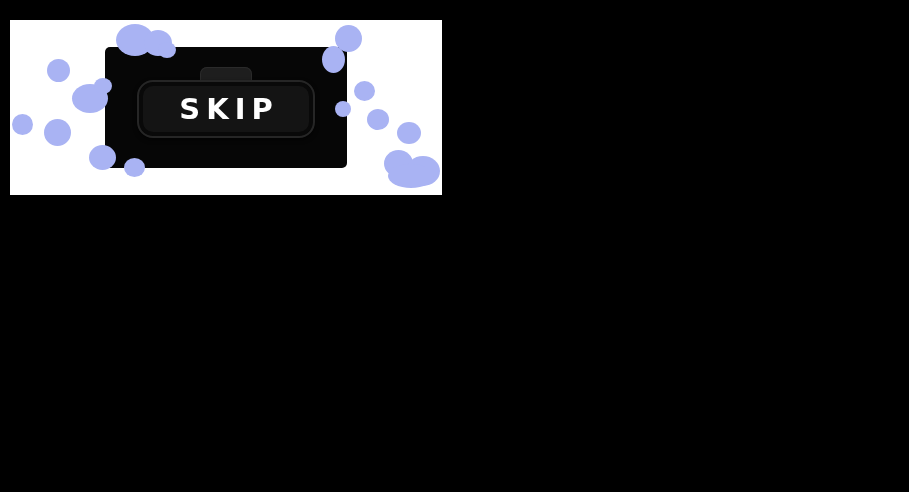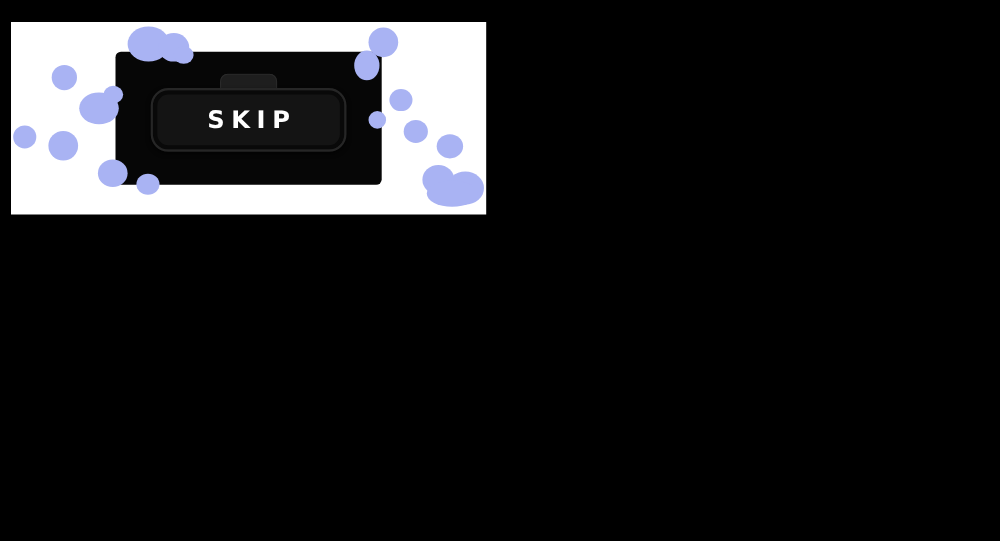--- a/index.html
+++ b/index.html
@@ -36,21 +36,21 @@
     box-shadow:inset 0 0 0 1px #2a2a2a;
   }
   .skip-btn{
     position:absolute;left:32px;top:33px;width:178px;height:58px;
     background:var(--button-bg);
     border:2px solid #262626;
     border-radius:16px;
     box-shadow:inset 0 0 0 4px #090909, 0 2px 4px rgba(0,0,0,.6);
     color:#ffffff;
     font-family:"DejaVu Sans","Liberation Sans",sans-serif;
-    font-size:22px;
+    font-size:29px;
     font-weight:800;
     letter-spacing:6px;
     text-indent:6px;
     cursor:pointer;
     display:flex;align-items:center;justify-content:center;
   }
   .blob-layer{
     position:absolute;left:0;top:0;width:100%;height:100%;
     pointer-events:none;
   }

